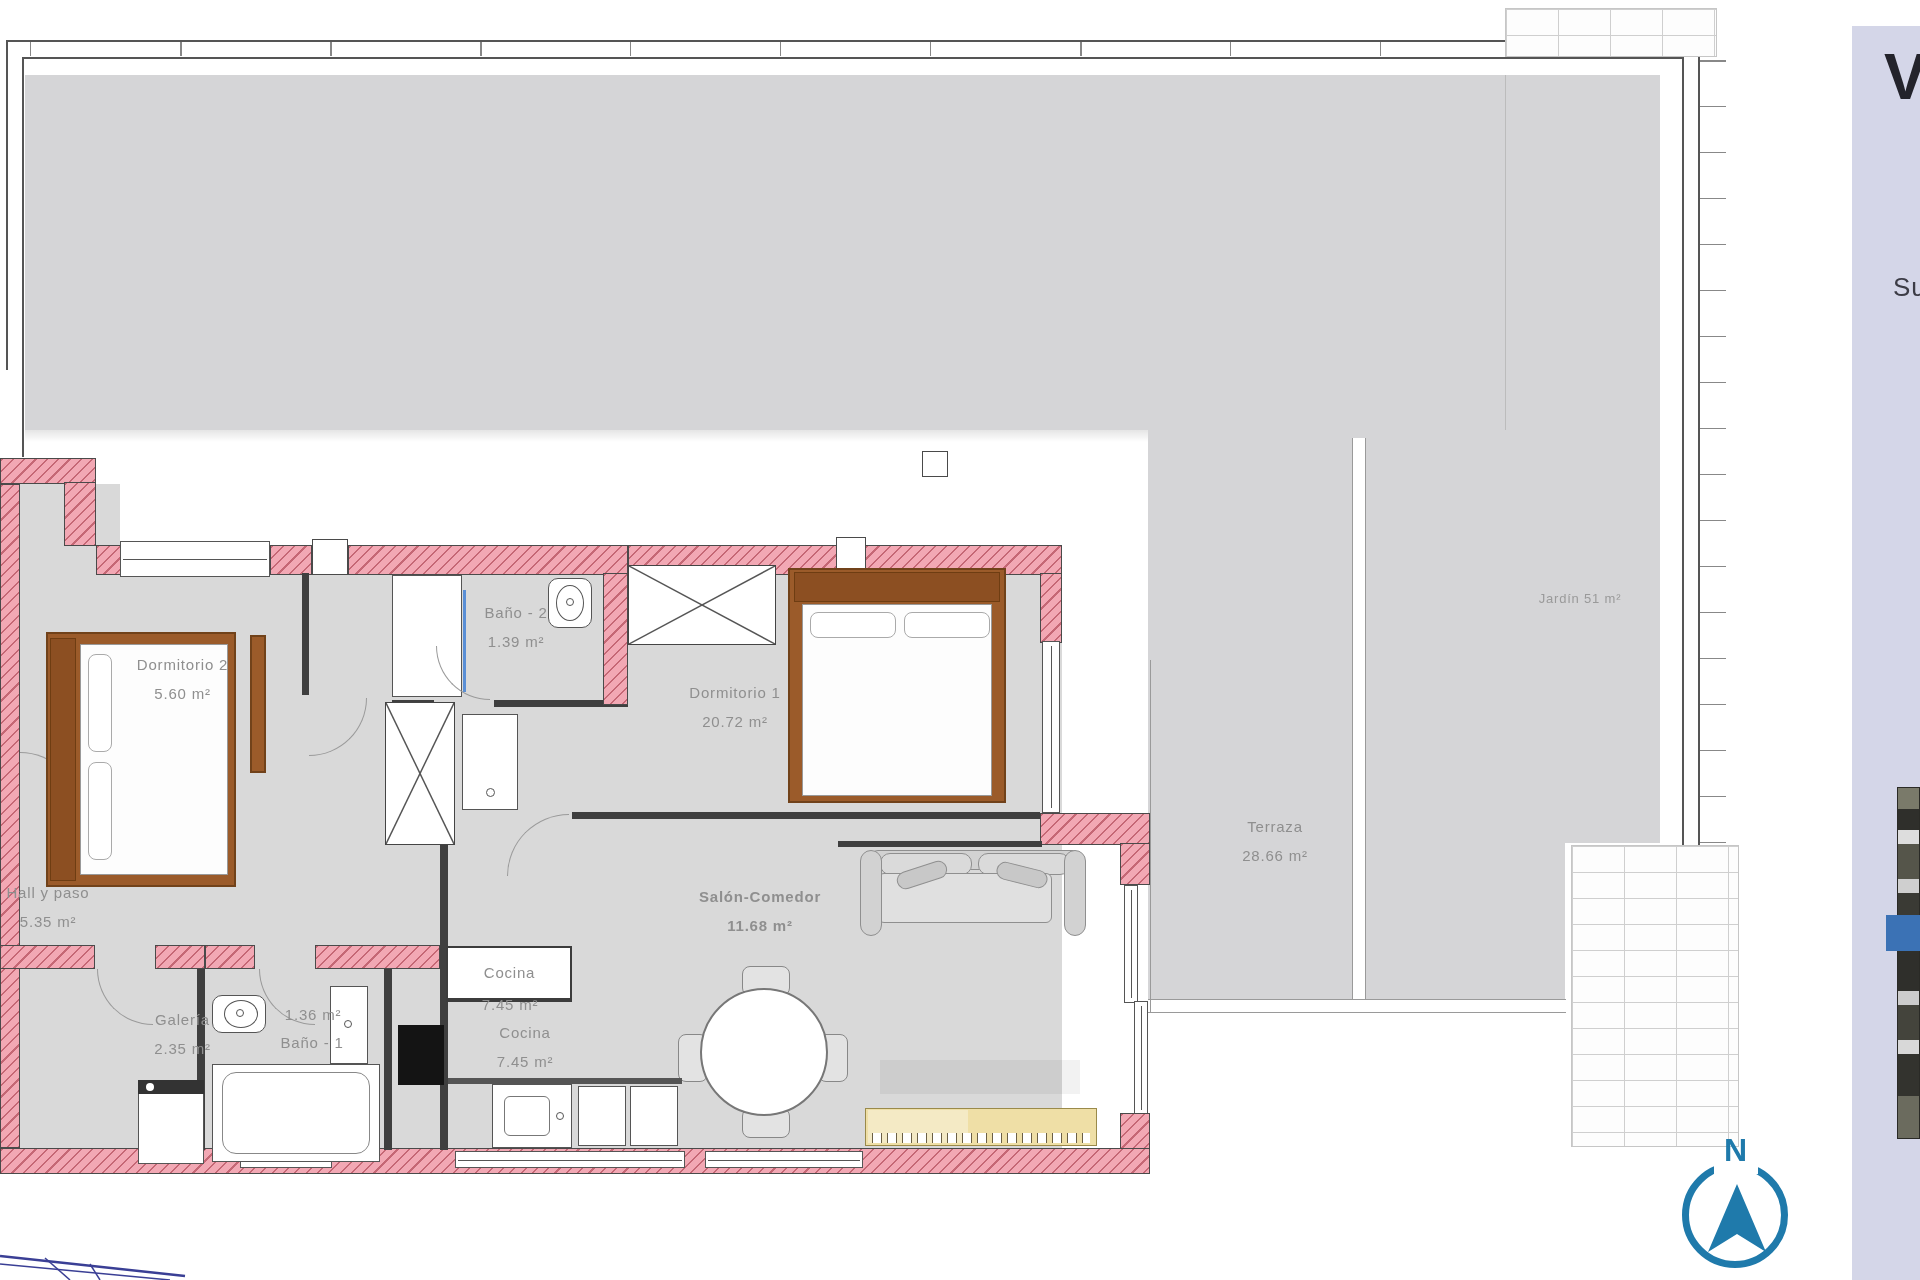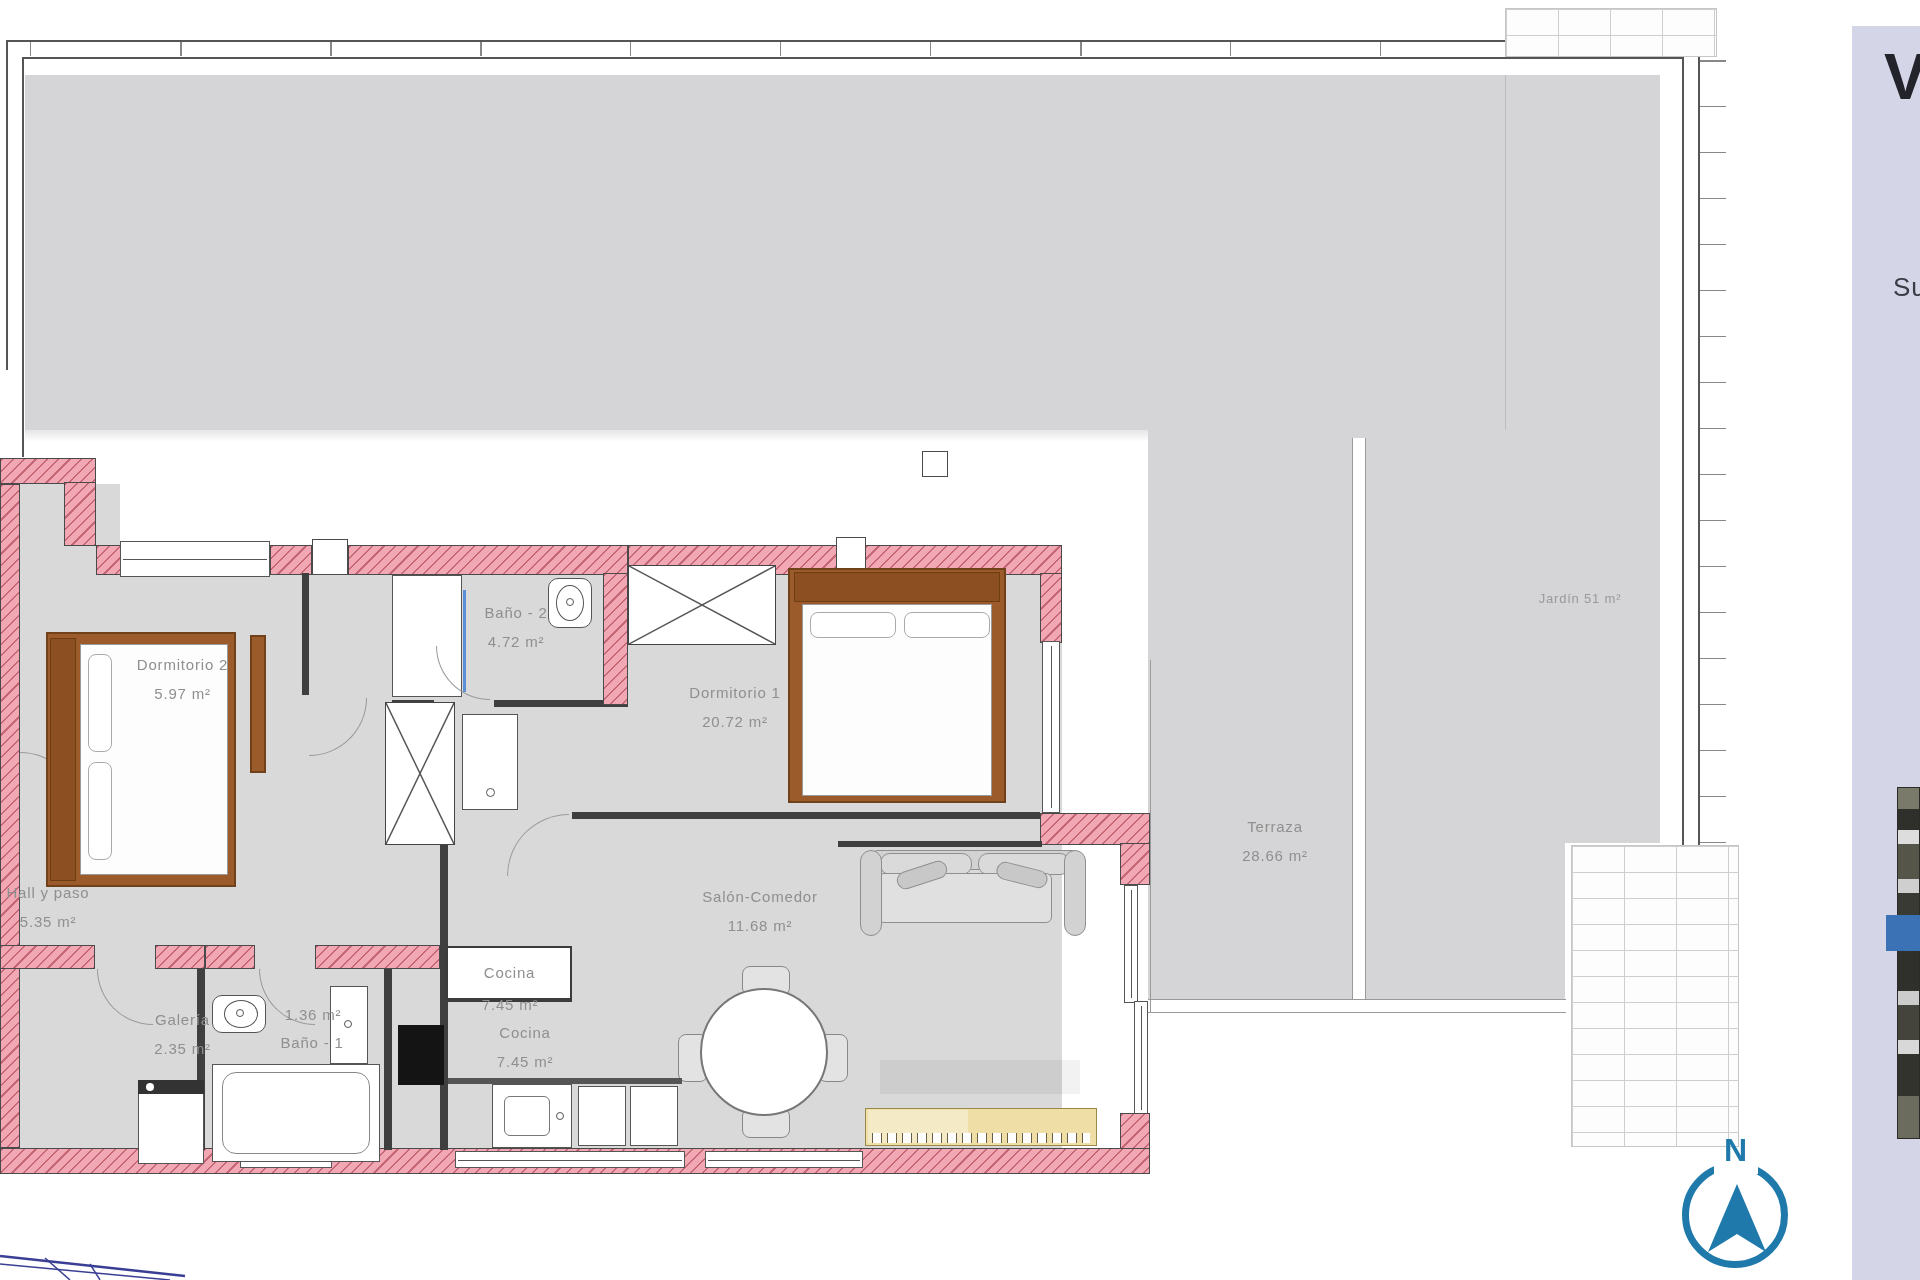--- a/index.html
+++ b/index.html
@@ -205,32 +205,32 @@
 
   <div class="abs furn" style="left:212px;top:995px;width:54px;height:38px;border-radius:10px;"></div>
   <div class="abs" style="left:224px;top:1000px;width:34px;height:28px;border:1.5px solid #555;border-radius:50%;background:#fff;"></div>
   <div class="abs" style="left:236px;top:1009px;width:8px;height:8px;border:1.5px solid #555;border-radius:50%;"></div>
   <div class="abs furn" style="left:330px;top:986px;width:38px;height:78px;"></div>
   <div class="abs" style="left:344px;top:1020px;width:8px;height:8px;border:1.5px solid #555;border-radius:50%;"></div>
   <div class="abs furn" style="left:212px;top:1064px;width:168px;height:98px;"></div>
   <div class="abs" style="left:222px;top:1072px;width:148px;height:82px;border:1px solid #888;border-radius:14px;"></div>
 
   <div class="room-label" style="left:105px;top:650px;width:155px;">
-    <span>Dormitorio 2</span><span class="l2">5.97 m²</span>
+    <span>Dormitorio 2</span><span class="l2">5.60 m²</span>
   </div>
   <div class="room-label" style="left:470px;top:598px;width:92px;">
-    <span>Baño - 2</span><span class="l2">4.72 m²</span>
+    <span>Baño - 2</span><span class="l2">1.39 m²</span>
   </div>
   <div class="room-label" style="left:650px;top:678px;width:170px;">
     <span>Dormitorio 1</span><span class="l2">20.72 m²</span>
   </div>
   <div class="room-label" style="left:1195px;top:812px;width:160px;">
     <span>Terraza</span><span class="l2">28.66 m²</span>
   </div>
-  <div class="room-label" style="left:660px;top:882px;width:200px;">
+  <div class="room-label" style="left:660px;top:882px;width:200px;font-weight:bold;">
     <span>Salón-Comedor</span><span class="l2">11.68 m²</span>
   </div>
   <div class="room-label" style="left:452px;top:958px;width:115px;">
     <span>Cocina</span>
   </div>
   <div class="room-label" style="left:460px;top:990px;width:100px;">
     <span>7.45 m²</span>
   </div>
   <div class="room-label" style="left:455px;top:1018px;width:140px;">
     <span>Cocina</span><span class="l2">7.45 m²</span>

